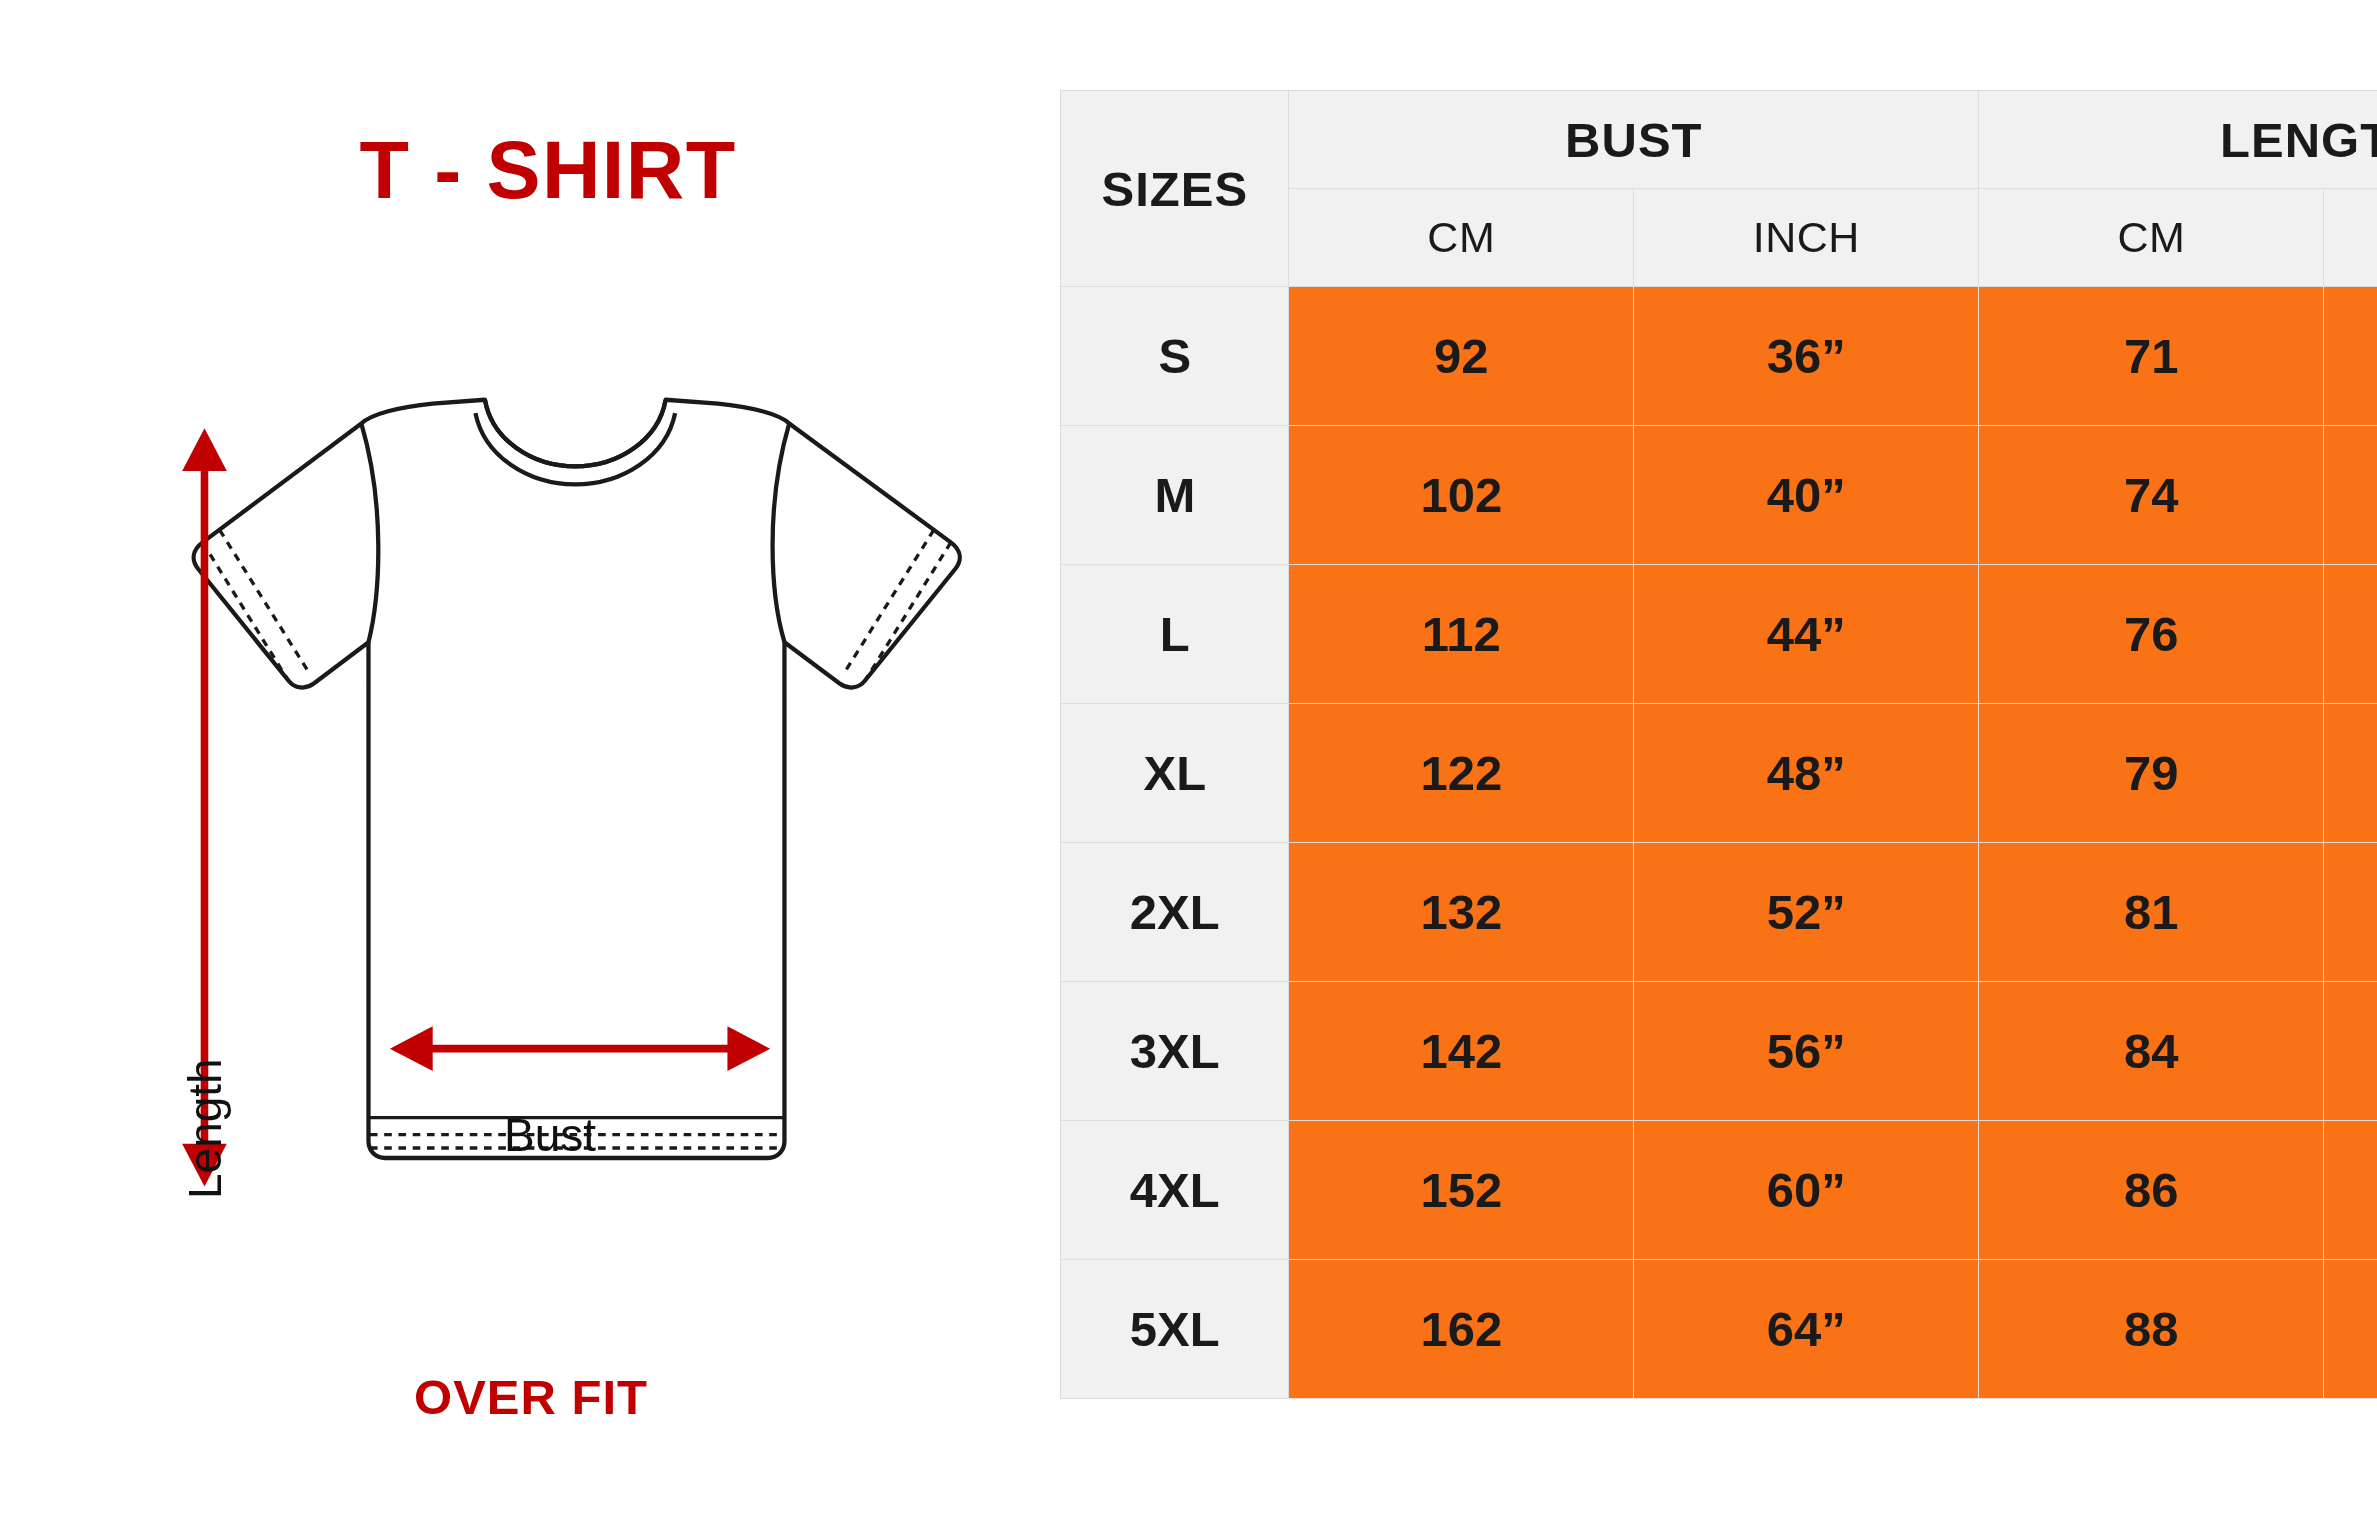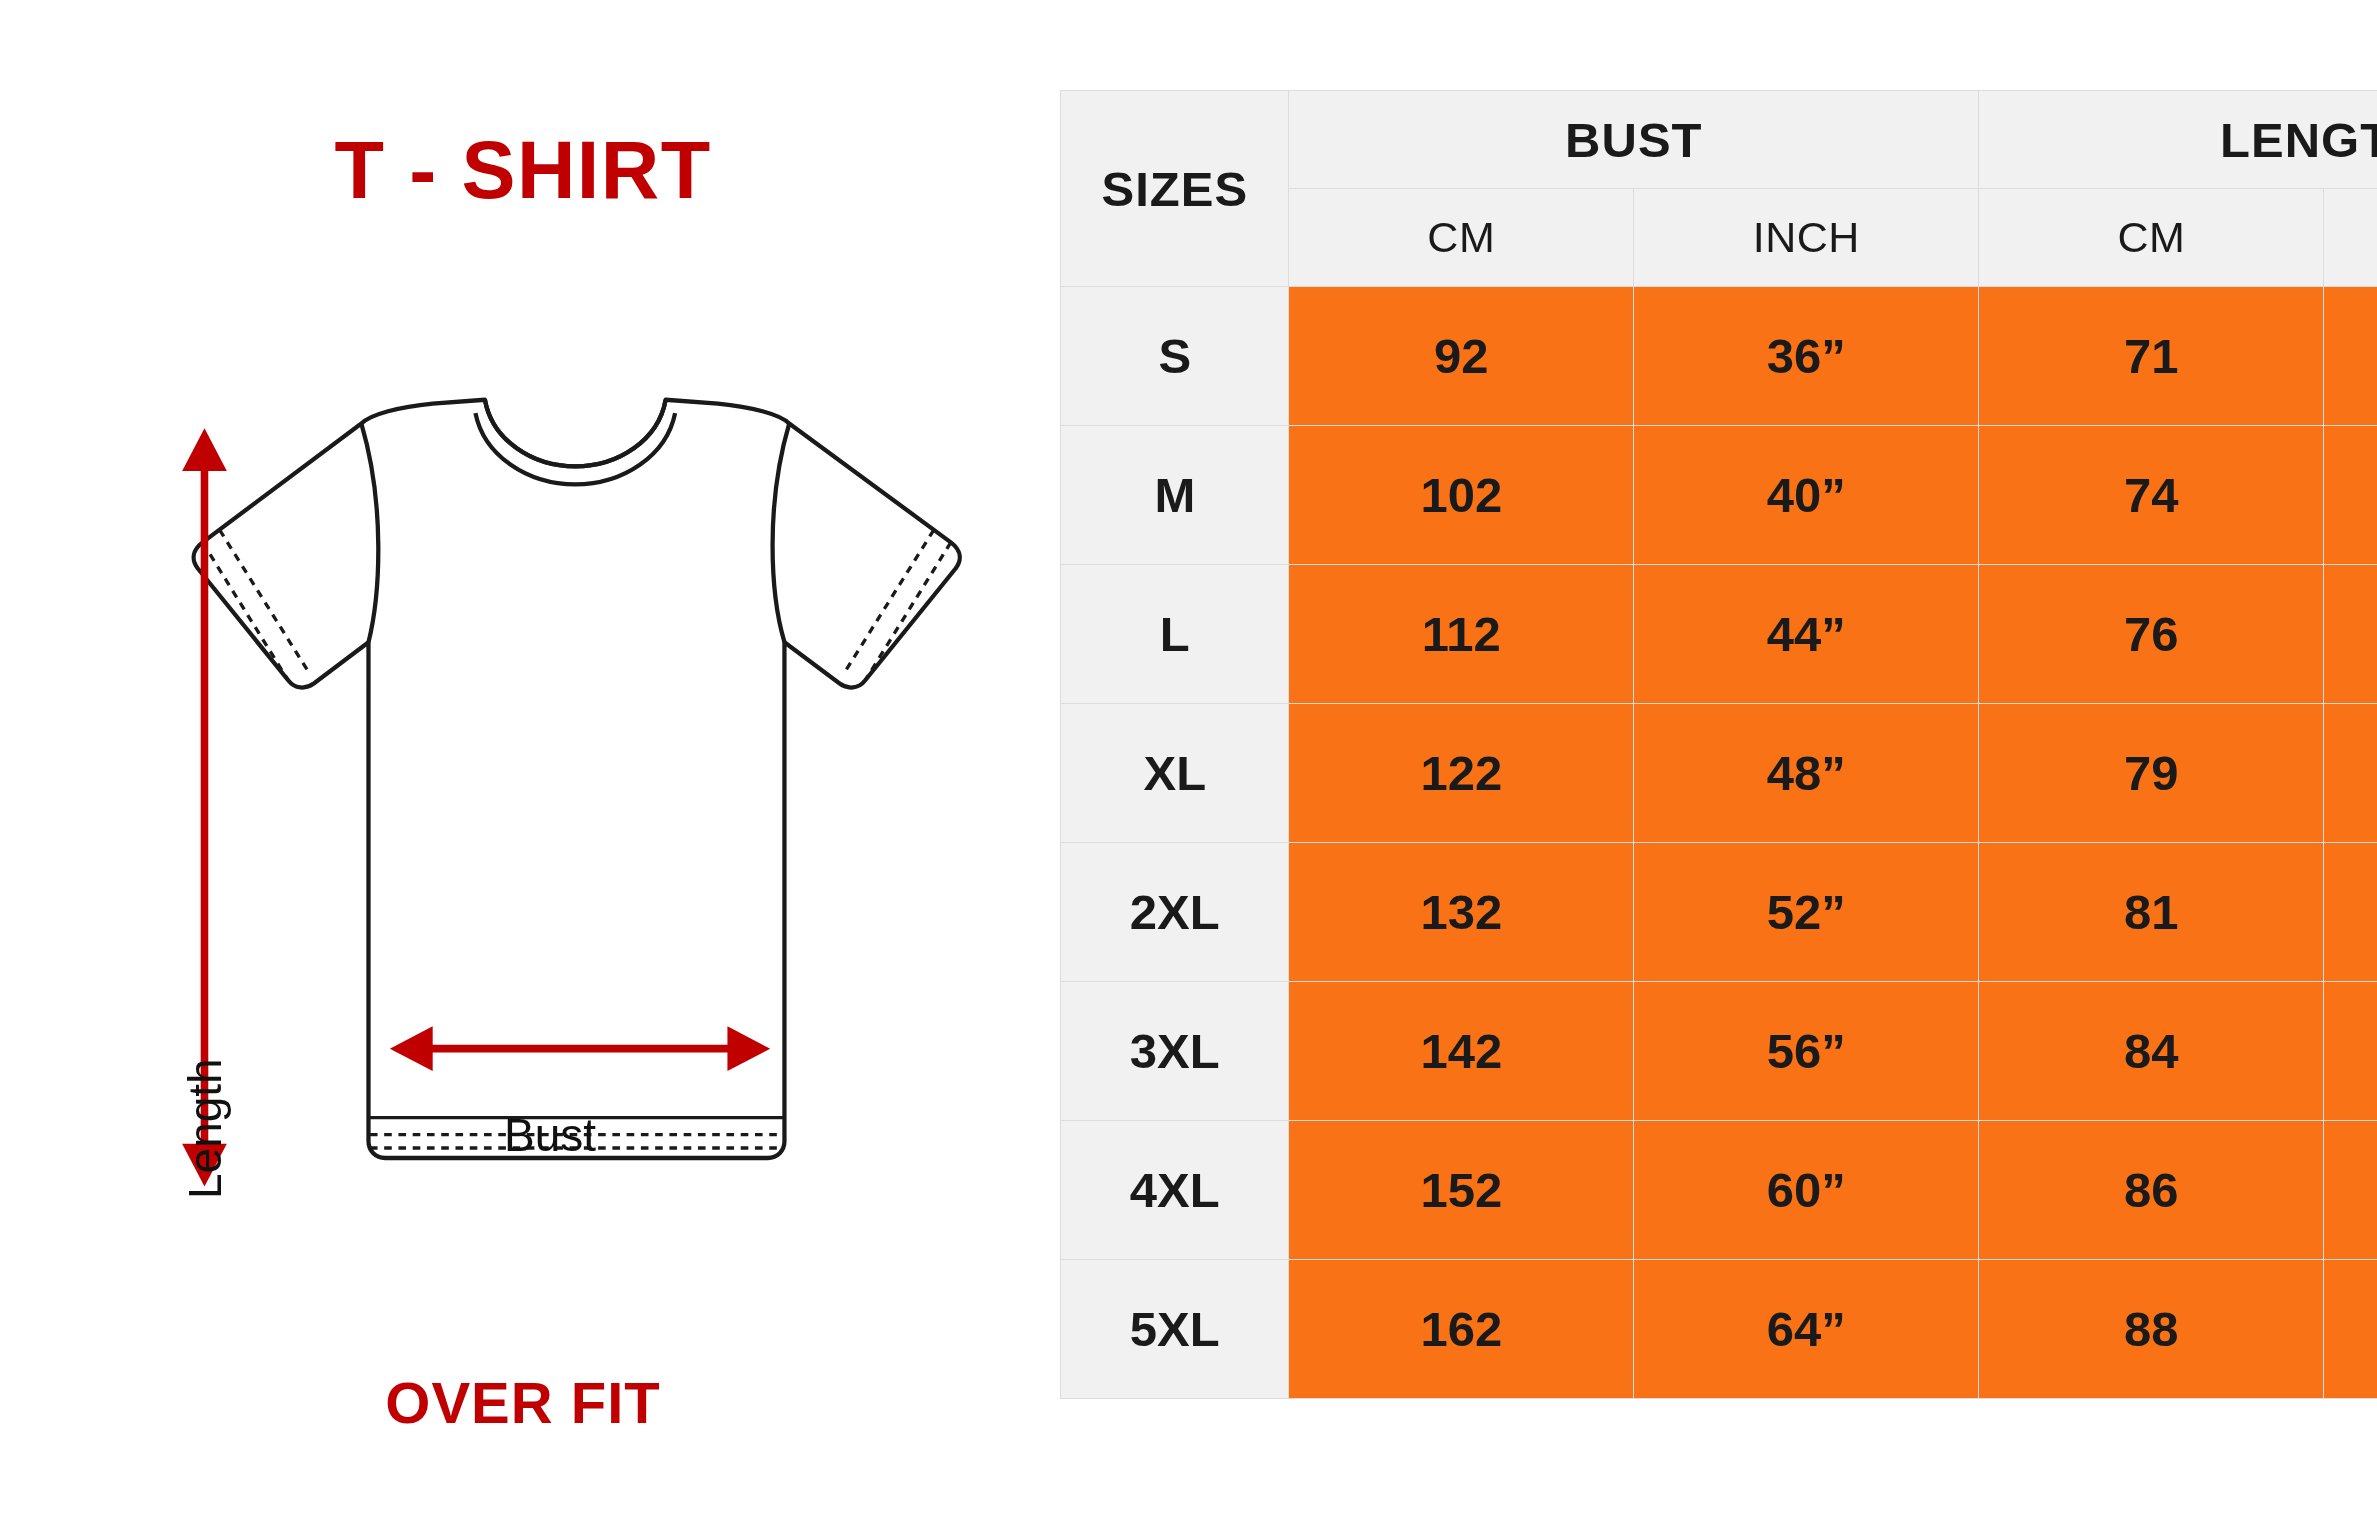--- a/index.html
+++ b/index.html
@@ -34,20 +34,21 @@
     position: absolute;
     top: 119px;
     left: 0;
     width: 1046px;
     text-align: center;
     color: #c00000;
     font-weight: bold;
     font-size: 81px;
     line-height: 1.28;
     letter-spacing: 1.4px;
+    padding-left: 25px;
   }
   .title-line { display: block; }
 
   .shirt-wrap {
     position: absolute;
     top: 395px;
     left: 57px;
     width: 951px;
     height: 927px;
   }
@@ -70,26 +71,26 @@
     top: 804px;
     font-size: 46px;
     color: #111;
     transform: rotate(-90deg);
     transform-origin: left top;
     white-space: nowrap;
   }
   .overfit {
     position: absolute;
     top: 1369px;
-    left: 0;
+    left: 8px;
     width: 1046px;
     text-align: center;
     color: #c00000;
     font-weight: bold;
-    font-size: 58px;
+    font-size: 49px;
     letter-spacing: 1px;
   }
 
   
   .right-panel {
     position: relative;
     margin-top: 90px;
     margin-left: 14.3px;
     width: 1607px;
   }

